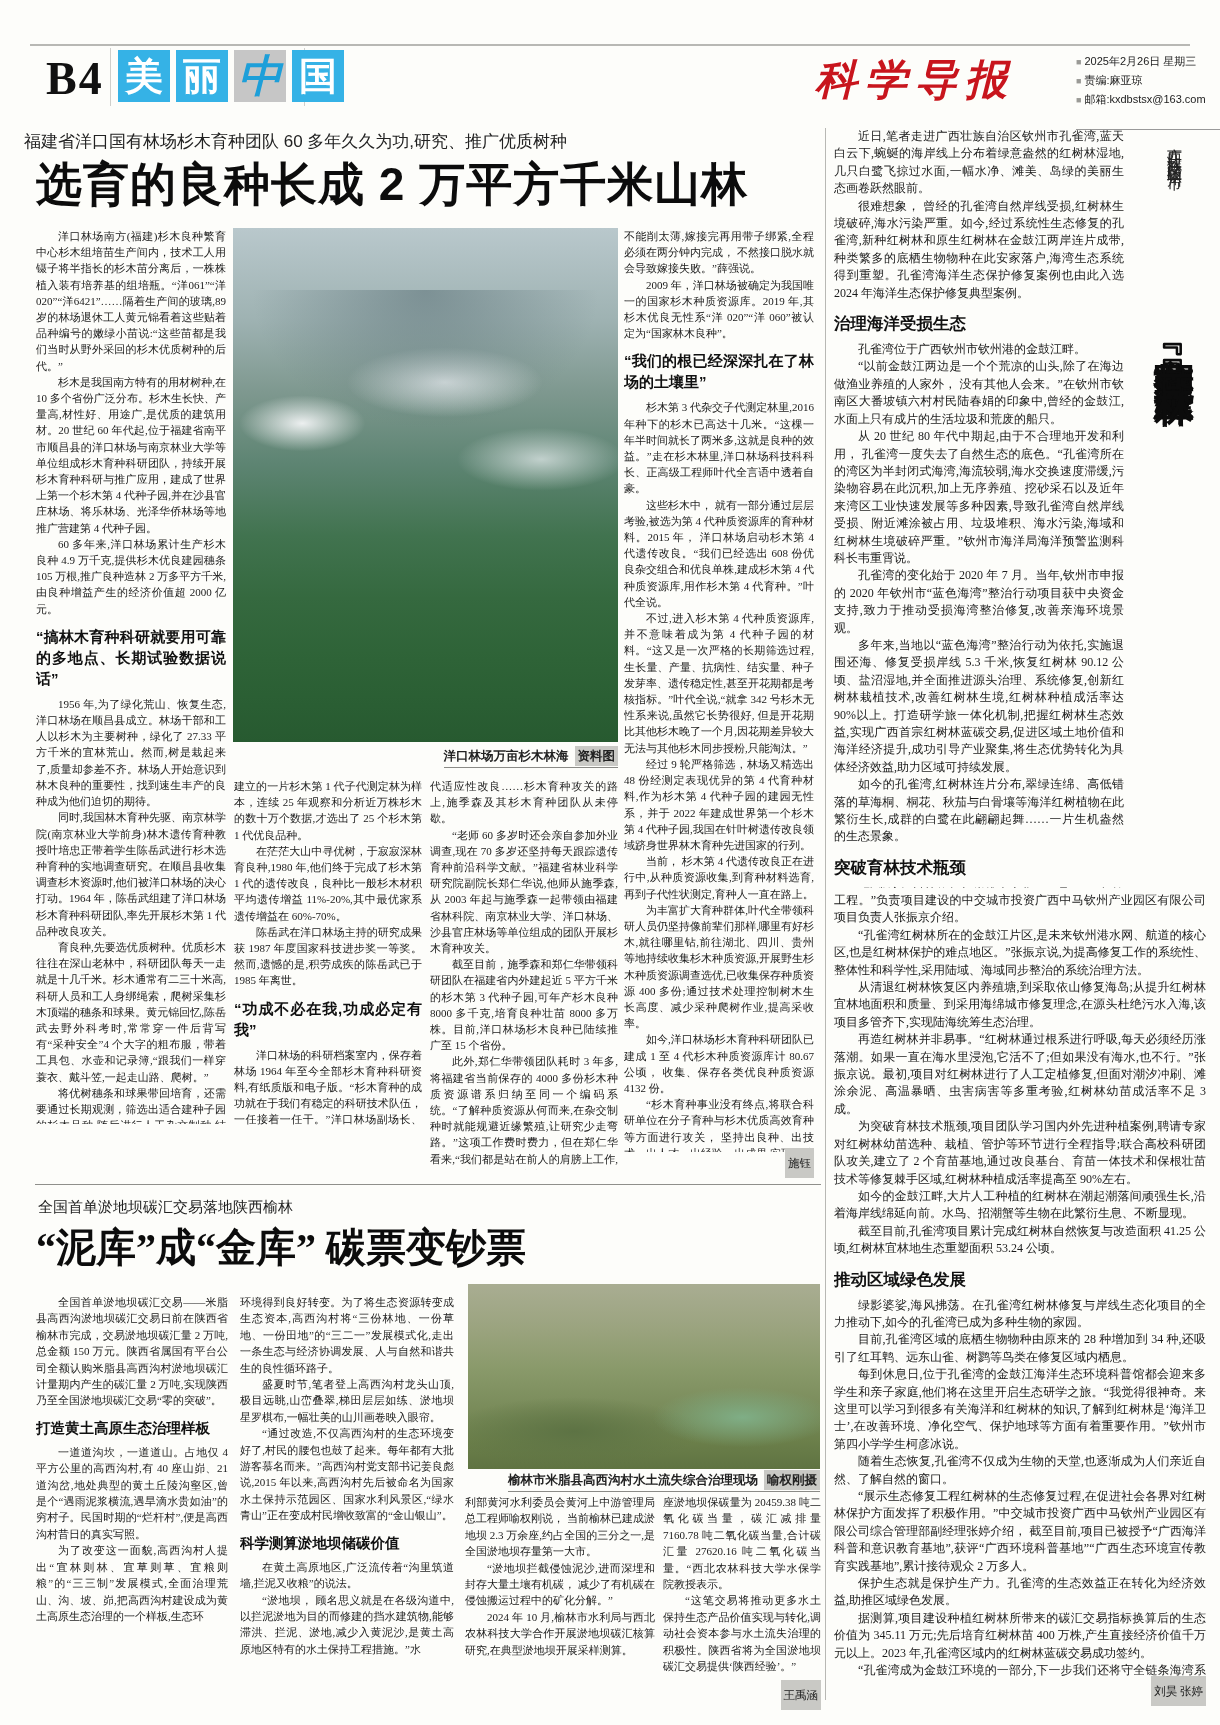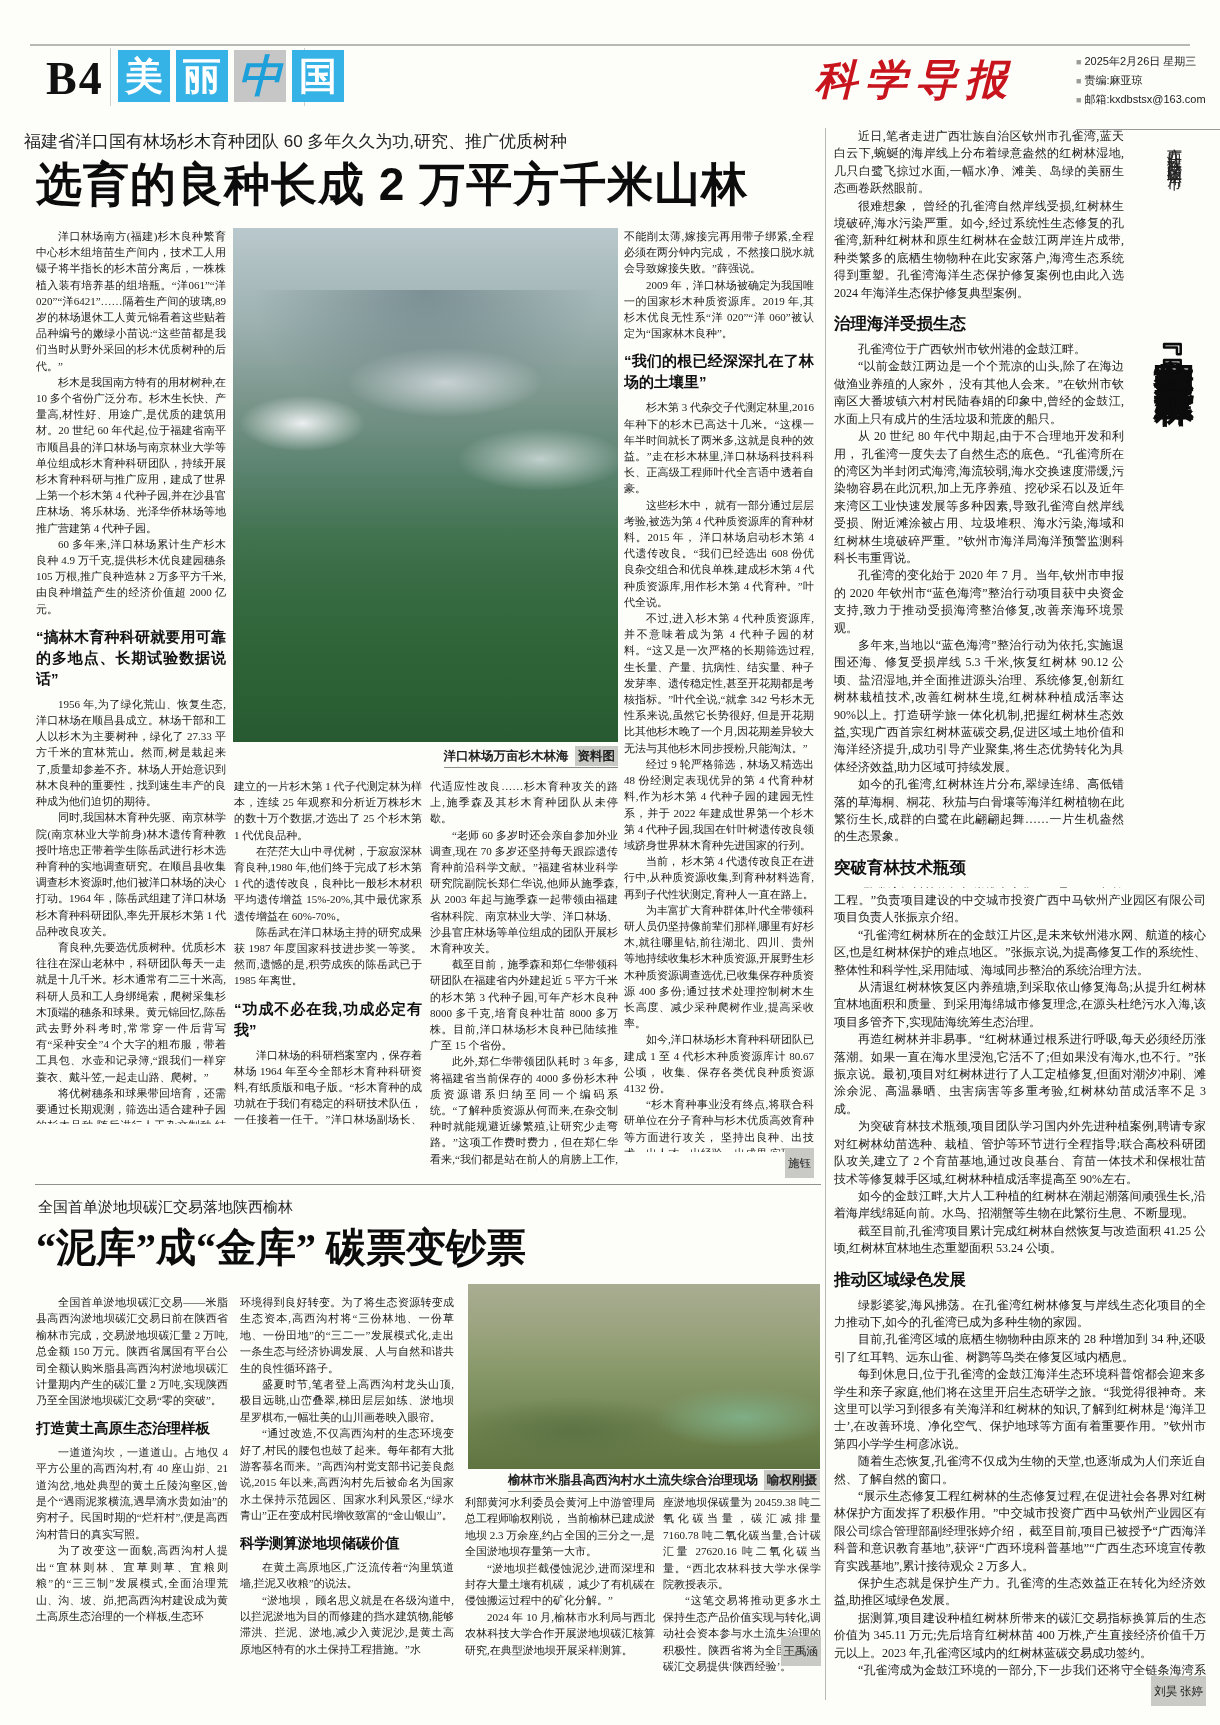--- a/index.html
+++ b/index.html
@@ -115,21 +115,21 @@
 
   <div id="photo1">
       <div class="ridge"></div>
     </div>
   <div class="caption" style="left:233px;top:748px;width:385px;">
     <span class="inner"><span>洋口林场万亩杉木林海</span><span class="credit">资料图</span></span>
   </div>
 
   <div class="col mcol" style="left:234px;top:778px;width:188px;height:348px;">
       <p class="cont">建立的一片杉木第 1 代子代测定林为样本，连续 25 年观察和分析近万株杉木的数十万个数据,才选出了 25 个杉木第 1 代优良品种。</p>
-      <p>在茫茫大山中寻优树，于寂寂深林育良种,1980 年,他们终于完成了杉木第 1 代的遗传改良，良种比一般杉木材积平均遗传增益 15%-20%,其中最优家系遗传增益在 60%-70%。</p>
+      <p>在茫茫大山中寻优树，于寂寂深林育良种,1980 年,他们终于完成了杉木第 1 代的遗传改良，良种比一般杉木材积平均遗传增益 11%-20%,其中最优家系遗传增益在 60%-70%。</p>
       <p>陈岳武在洋口林场主持的研究成果获 1987 年度国家科技进步奖一等奖。然而,遗憾的是,积劳成疾的陈岳武已于 1985 年离世。</p>
       <h3>“功成不必在我,功成必定有我”</h3>
       <p>洋口林场的科研档案室内，保存着林场 1964 年至今全部杉木育种科研资料,有纸质版和电子版。“杉木育种的成功就在于我们有稳定的科研技术队伍，一任接着一任干。”洋口林场副场长、教授级高级工程师黄金华说。</p>
     </div>
   <div class="col mcol" style="left:430px;top:778px;width:188px;height:392px;">
       <p class="cont">代适应性改良……杉木育种攻关的路上,施季森及其杉木育种团队从未停歇。</p>
       <p>“老师 60 多岁时还会亲自参加外业调查,现在 70 多岁还坚持每天跟踪遗传育种前沿科学文献。”福建省林业科学研究院副院长郑仁华说,他师从施季森,从 2003 年起与施季森一起带领由福建省林科院、南京林业大学、洋口林场、沙县官庄林场等单位组成的团队开展杉木育种攻关。</p>
       <p>截至目前，施季森和郑仁华带领科研团队在福建省内外建起近 5 平方千米的杉木第 3 代种子园,可年产杉木良种 8000 多千克,培育良种壮苗 8000 多万株。目前,洋口林场杉木良种已陆续推广至 15 个省份。</p>
       <p>此外,郑仁华带领团队耗时 3 年多,将福建省当前保存的 4000 多份杉木种质资源谱系归纳至同一个编码系统。“了解种质资源从何而来,在杂交制种时就能规避近缘繁殖,让研究少走弯路。”这项工作费时费力，但在郑仁华看来,“我们都是站在前人的肩膀上工作,功成不必在我,功成必定有我。”</p>
     </div>
@@ -217,17 +217,17 @@
     </div>
   <div class="col bcol" style="left:465px;top:1494px;width:190px;height:222px;">
       <p class="cont">利部黄河水利委员会黄河上中游管理局总工程师喻权刚说， 当前榆林已建成淤地坝 2.3 万余座,约占全国的三分之一,是全国淤地坝存量第一大市。</p>
       <p>“淤地坝拦截侵蚀泥沙,进而深埋和封存大量土壤有机碳， 减少了有机碳在侵蚀搬运过程中的矿化分解。”</p>
       <p>2024 年 10 月,榆林市水利局与西北农林科技大学合作开展淤地坝碳汇核算研究,在典型淤地坝开展采样测算。</p>
     </div>
   <div class="col bcol" style="left:663px;top:1494px;width:158px;height:200px;">
       <p class="cont">座淤地坝保碳量为 20459.38 吨二氧化碳当量，碳汇减排量 7160.78 吨二氧化碳当量,合计碳汇量 27620.16 吨二氧化碳当量。“西北农林科技大学水保学院教授表示。</p>
       <p>“这笔交易将推动更多水土保持生态产品价值实现与转化,调动社会资本参与水土流失治理的积极性。陕西省将为全国淤地坝碳汇交易提供‘陕西经验’。”</p>
     </div>
-  <div class="byline" style="left:663px;top:1644px;width:158px;">
+  <div class="byline" style="left:663px;top:1688px;width:158px;">
     <span>王禹涵</span>
   </div>
 
 </div>
 
 </body></html>

